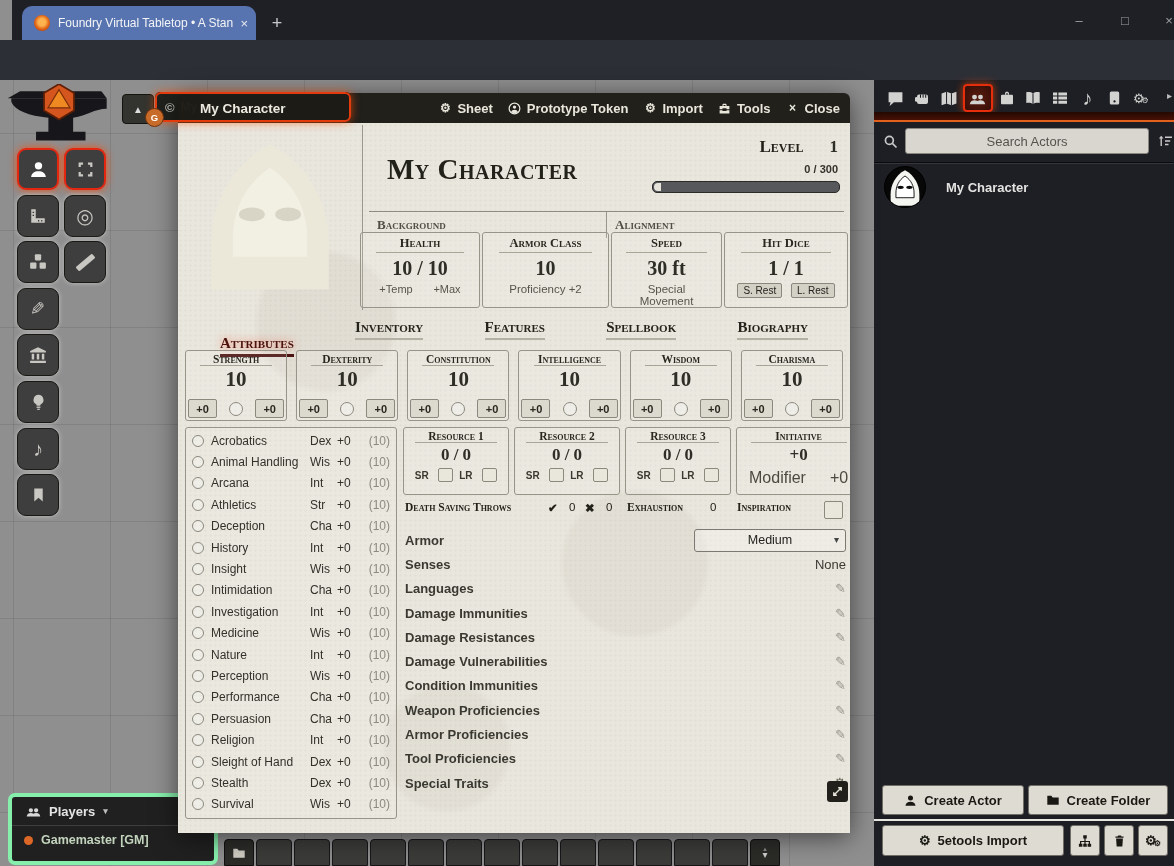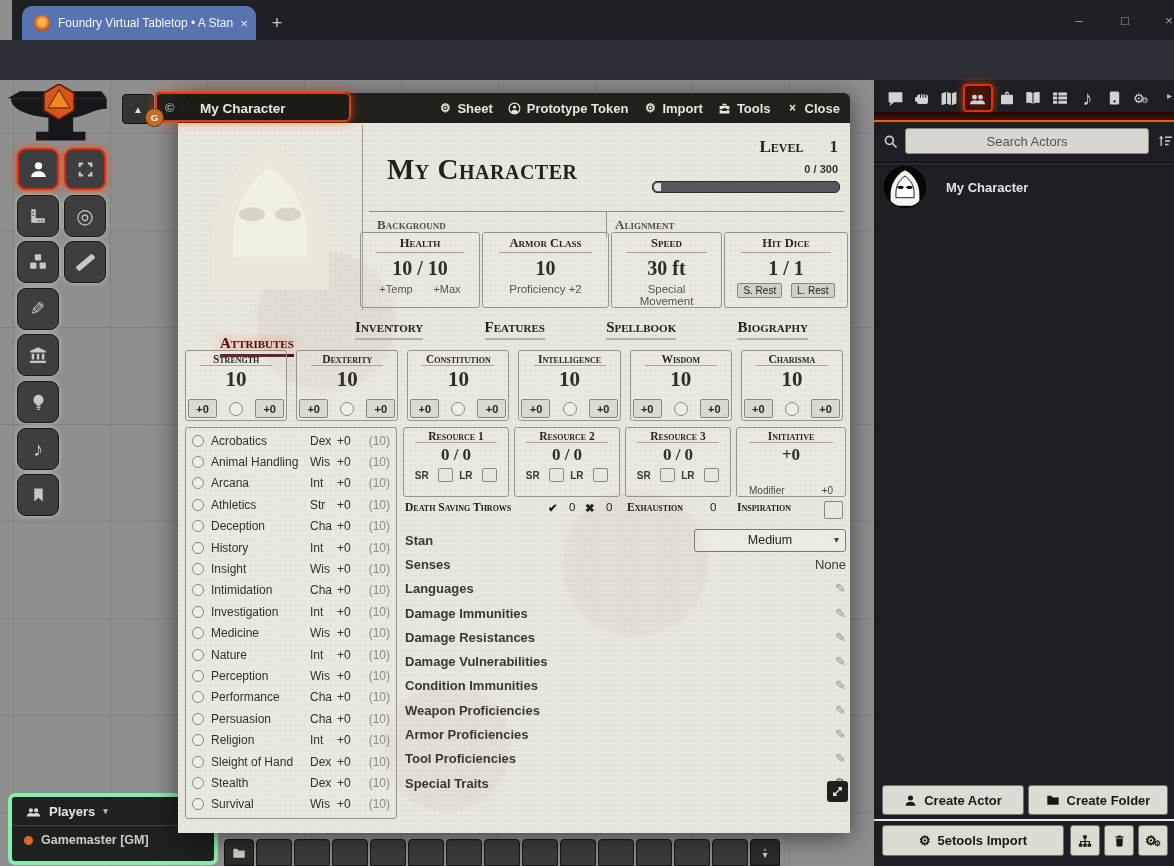--- a/index.html
+++ b/index.html
@@ -111,21 +111,21 @@
   .skrow .pv{width:28px;color:#8d8b7f;text-align:right;}
 
   #resrow{left:225px;top:304px;width:443px;height:68px;display:grid;grid-template-columns:106px 106px 106px 1fr;gap:5px;}
   .res{border:1px solid #97948a;border-radius:3px;background:rgba(255,255,255,.10);text-align:center;position:relative;}
   .res .t{font-size:11.5px;color:#29281f;margin-top:2px;}
   .res .hr{width:78%;margin:0 auto;border-top:1px solid #a8a598;}
   .res .v{font-size:17px;margin-top:2px;}
   .srlr{display:flex;justify-content:space-around;align-items:center;margin-top:3px;padding:0 8px;font-size:10px;font-weight:bold;color:#3a392f;}
   .cb{background:#e9e6dc;border:1px solid #8b897e;border-radius:2px;display:inline-block;}
   .srlr .cb{width:13px;height:12px;margin-left:4px;}
-  .res .foot{font-size:10px;color:#4c4a40;margin-top:20px;display:flex;justify-content:space-between;padding:0 12px;gap:24px;}
+  .res .foot{font-size:16px;color:#4c4a40;margin-top:4px;display:flex;justify-content:space-between;padding:0 12px;gap:24px;}
 
   #deathrow{left:227px;top:375px;width:441px;height:22px;position:absolute;font-size:11.5px;color:#23221a;}
   #deathrow .sc{font-size:11.5px;}
   #deathrow span{position:absolute;top:3px;}
   #insp-cb{position:absolute;right:3px;top:0;width:17px;height:16px;}
 
   #traits{left:227px;top:405px;width:441px;}
   .trow{height:24.3px;display:flex;align-items:center;}
   .trow .lbl{flex:1;font-size:13px;font-weight:bold;color:#3a3931;}
   .trow .val{font-size:13px;color:#3a3931;}
@@ -666,21 +666,21 @@
         <span style="left:164px">0</span>
         <span style="left:180px;font-weight:bold">✖</span>
         <span style="left:201px">0</span>
         <span class="sc" style="left:222px">Exhaustion</span>
         <span style="left:305px">0</span>
         <span class="sc" style="left:332px">Inspiration</span>
         <span id="insp-cb" class="cb"></span>
       </div>
       <div id="traits" class="abs">
           <div class="trow">
-            <span class="lbl">Stan</span>
+            <span class="lbl">Armor</span>
             <span id="sizesel">
               <span>Medium</span>
               <span class="car">▾</span>
             </span>
           </div>
           <div class="trow">
             <span class="lbl">Senses</span>
             <span class="val">None</span>
           </div>
           <div class="trow">

